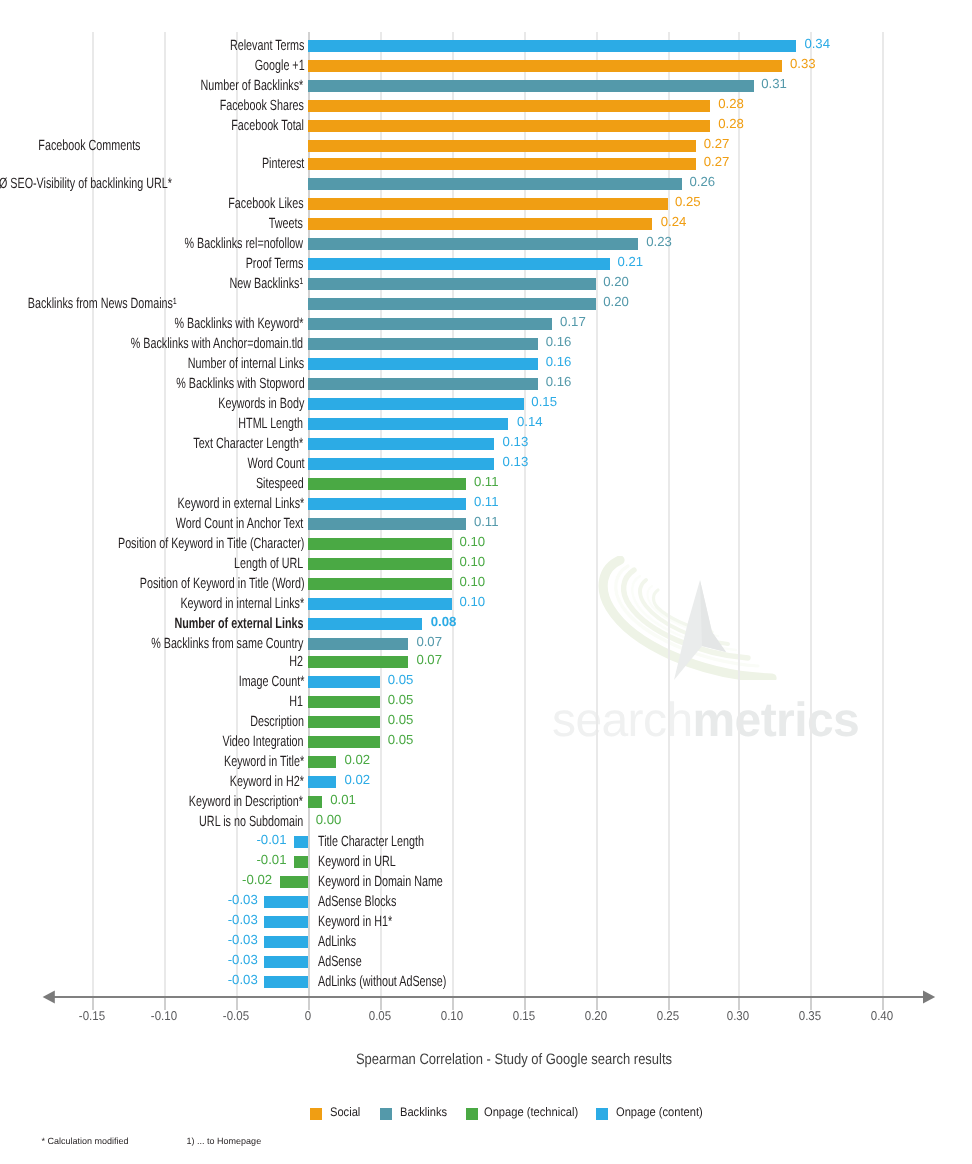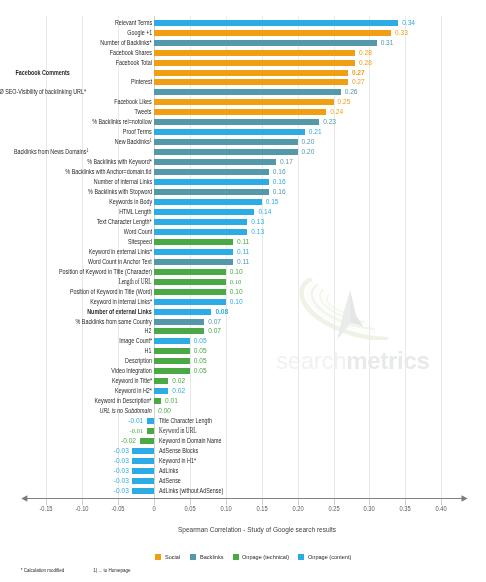--- a/index.html
+++ b/index.html
@@ -63,21 +63,21 @@
       <div class="row" style="top: 49.58px; left: 0px; width: 486px;">
         <div class="bar" style="background: rgb(240, 158, 19); left: 153.9px; width: 201.18px;"></div>
         <div class="rowlabel" style="right: 334.1px; text-align: right; transform-origin: 100% 50%;">Facebook Shares</div>
         <div class="rowvalue" style="color: rgb(240, 158, 19); left: 359.08px;">0.28</div>
       </div>
       <div class="row" style="top: 59.54px; left: 0px; width: 486px;">
         <div class="bar" style="background: rgb(240, 158, 19); left: 153.9px; width: 201.18px;"></div>
         <div class="rowlabel" style="right: 334.1px; text-align: right; transform-origin: 100% 50%;">Facebook Total</div>
         <div class="rowvalue" style="color: rgb(240, 158, 19); left: 359.08px;">0.28</div>
       </div>
-      <div class="row" style="top: 69.5px; left: 0px; width: 404px; font-weight: bold;">
+      <div class="row" style="top: 69.5px; left: 0px; width: 404px;">
         <div class="bar" style="background: rgb(240, 158, 19); left: 153.9px; width: 194px;"></div>
         <div class="rowlabel" style="right: 334.1px; text-align: right; transform-origin: 100% 50%;">Facebook Comments</div>
         <div class="rowvalue" style="color: rgb(240, 158, 19); left: 351.89px;">0.27</div>
       </div>
       <div class="row" style="top: 79.46px; left: 0px; width: 486px;">
         <div class="bar" style="background: rgb(240, 158, 19); left: 153.9px; width: 194px;"></div>
         <div class="rowlabel" style="right: 334.1px; text-align: right; transform-origin: 100% 50%;">Pinterest</div>
         <div class="rowvalue" style="color: rgb(240, 158, 19); left: 351.89px;">0.27</div>
       </div>
       <div class="row" style="top: 89.42px; left: 0px; width: 420px;">
@@ -168,21 +168,21 @@
       <div class="row" style="top: 258.74px; left: 0px; width: 486px;">
         <div class="bar" style="background: rgb(84, 153, 170); left: 153.9px; width: 79.03px;"></div>
         <div class="rowlabel" style="right: 334.1px; text-align: right; transform-origin: 100% 50%;">Word Count in Anchor Text</div>
         <div class="rowvalue" style="color: rgb(84, 153, 170); left: 236.94px;">0.11</div>
       </div>
       <div class="row" style="top: 268.7px; left: 0px; width: 486px;">
         <div class="bar" style="background: rgb(74, 169, 68); left: 153.9px; width: 71.85px;"></div>
         <div class="rowlabel" style="right: 334.1px; text-align: right; transform-origin: 100% 50%;">Position of Keyword in Title (Character)</div>
         <div class="rowvalue" style="color: rgb(74, 169, 68); left: 229.75px;">0.10</div>
       </div>
-      <div class="row" style="top: 278.66px; left: 0px; width: 486px; font-family: Liberation Serif, serif;">
+      <div class="row" style="top: 278.66px; left: 0px; width: 486px;">
         <div class="bar" style="background: rgb(74, 169, 68); left: 153.9px; width: 71.85px;"></div>
         <div class="rowlabel" style="right: 334.1px; text-align: right; transform-origin: 100% 50%;">Length of URL</div>
         <div class="rowvalue" style="color: rgb(74, 169, 68); left: 229.75px;">0.10</div>
       </div>
       <div class="row" style="top: 288.62px; left: 0px; width: 486px;">
         <div class="bar" style="background: rgb(74, 169, 68); left: 153.9px; width: 71.85px;"></div>
         <div class="rowlabel" style="right: 334.1px; text-align: right; transform-origin: 100% 50%;">Position of Keyword in Title (Word)</div>
         <div class="rowvalue" style="color: rgb(74, 169, 68); left: 229.75px;">0.10</div>
       </div>
       <div class="row" style="top: 298.58px; left: 0px; width: 486px;">
@@ -233,31 +233,31 @@
       <div class="row" style="top: 388.22px; left: 0px; width: 486px;">
         <div class="bar" style="background: rgb(44, 171, 229); left: 153.9px; width: 14.37px;"></div>
         <div class="rowlabel" style="right: 334.1px; text-align: right; transform-origin: 100% 50%;">Keyword in H2*</div>
         <div class="rowvalue" style="color: rgb(44, 171, 229); left: 172.27px;">0.02</div>
       </div>
       <div class="row" style="top: 398.18px; left: 0px; width: 486px;">
         <div class="bar" style="background: rgb(74, 169, 68); left: 153.9px; width: 7.19px;"></div>
         <div class="rowlabel" style="right: 334.1px; text-align: right; transform-origin: 100% 50%;">Keyword in Description*</div>
         <div class="rowvalue" style="color: rgb(74, 169, 68); left: 165.09px;">0.01</div>
       </div>
-      <div class="row" style="top: 408.14px; left: 0px; width: 486px; font-style: italic;">
+      <div class="row" style="top: 408.14px; left: 0px; width: 486px;">
         <div class="bar" style="background: rgb(74, 169, 68); left: 153.9px; width: 0px;"></div>
         <div class="rowlabel" style="right: 334.1px; text-align: right; transform-origin: 100% 50%;">URL is no Subdomain</div>
         <div class="rowvalue" style="color: rgb(74, 169, 68); left: 157.9px;">0.00</div>
       </div>
       <div class="row" style="top: 418.1px; left: 0px; width: 486px;">
         <div class="bar" style="background: rgb(44, 171, 229); left: 146.72px; width: 7.19px;"></div>
         <div class="rowlabel" style="left: 158.8px; text-align: left; transform-origin: 0% 50%;">Title Character Length</div>
         <div class="rowvalue" style="color: rgb(44, 171, 229); right: 342.78px;">-0.01</div>
       </div>
-      <div class="row" style="top: 428.06px; left: 0px; width: 486px; font-family: Liberation Serif, serif;">
+      <div class="row" style="top: 428.06px; left: 0px; width: 486px;">
         <div class="bar" style="background: rgb(74, 169, 68); left: 146.72px; width: 7.19px;"></div>
         <div class="rowlabel" style="left: 158.8px; text-align: left; transform-origin: 0% 50%;">Keyword in URL</div>
         <div class="rowvalue" style="color: rgb(74, 169, 68); right: 342.78px;">-0.01</div>
       </div>
       <div class="row" style="top: 438.02px; left: 0px; width: 486px;">
         <div class="bar" style="background: rgb(74, 169, 68); left: 139.53px; width: 14.37px;"></div>
         <div class="rowlabel" style="left: 158.8px; text-align: left; transform-origin: 0% 50%;">Keyword in Domain Name</div>
         <div class="rowvalue" style="color: rgb(74, 169, 68); right: 349.97px;">-0.02</div>
       </div>
       <div class="row" style="top: 447.98px; left: 0px; width: 486px;">

